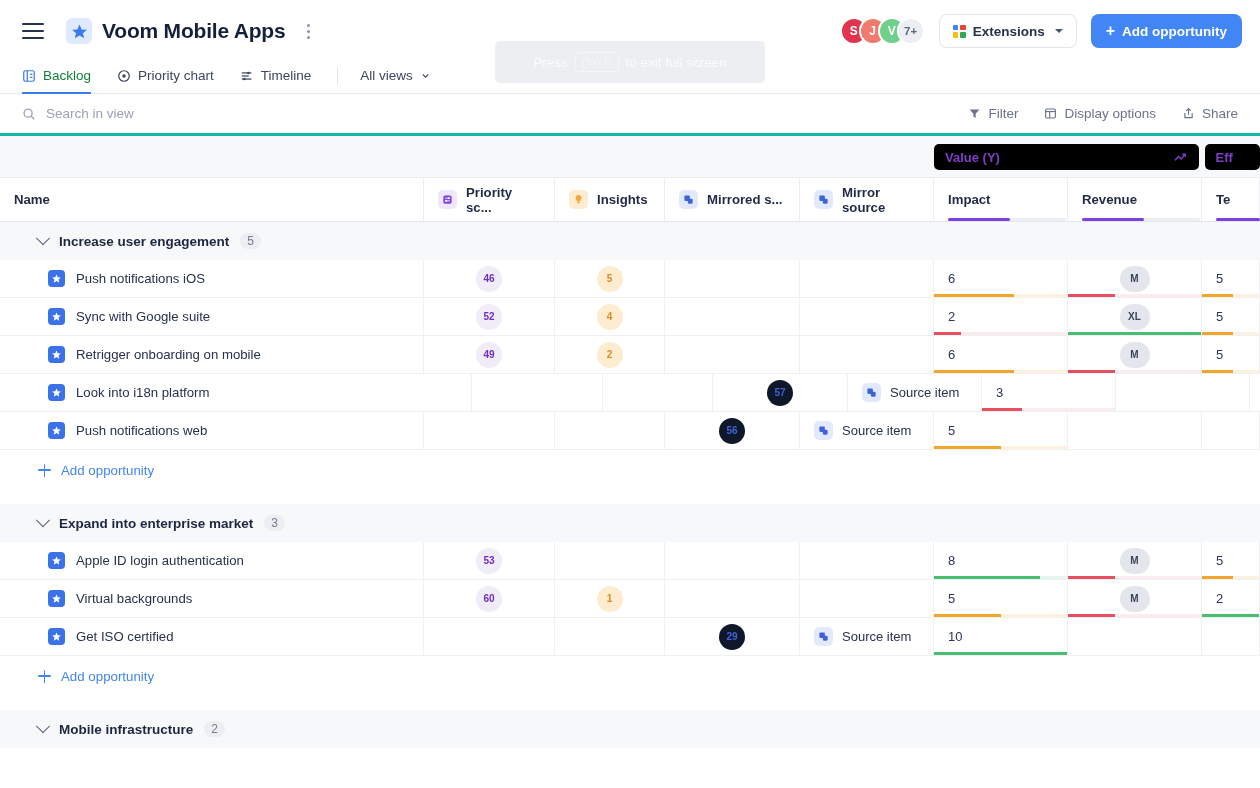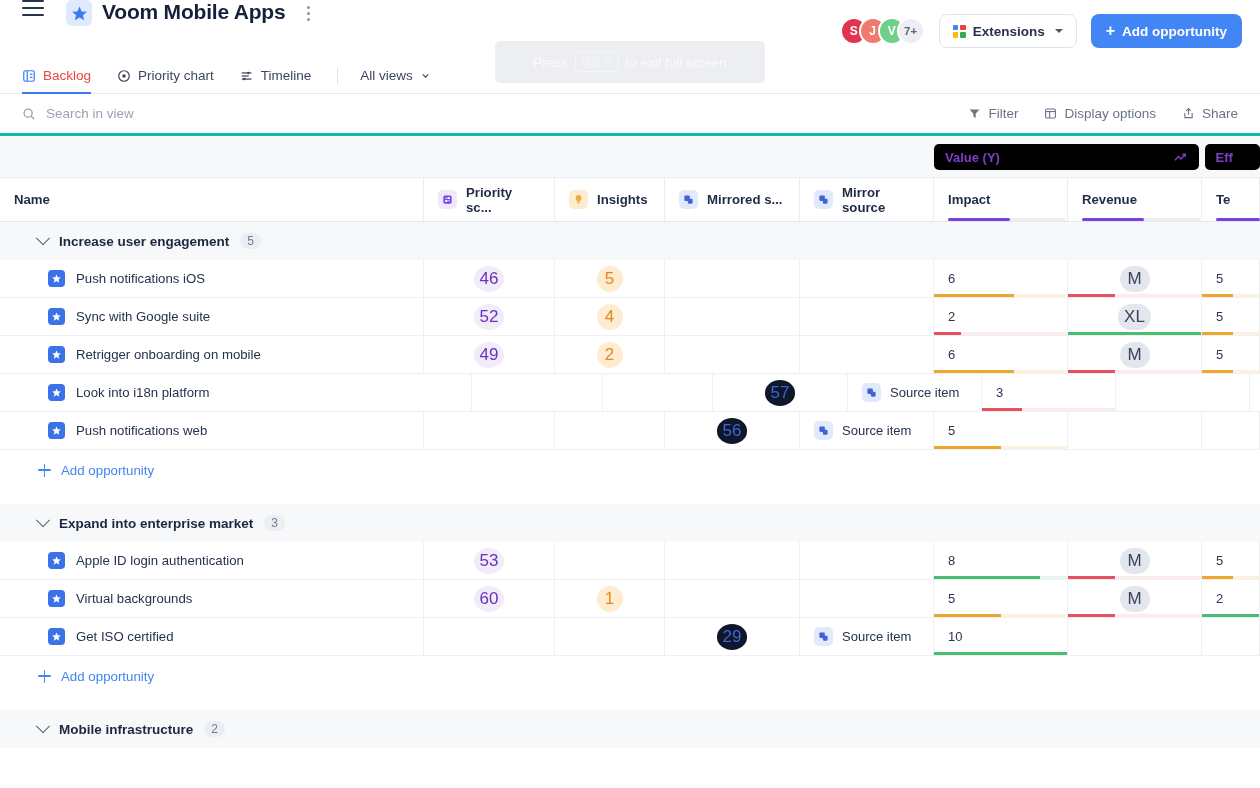--- a/index.html
+++ b/index.html
@@ -7,21 +7,21 @@
     width: 1260px; height: 788px;
     font-family: "Liberation Sans", sans-serif;
     background: #ffffff;
     color: #1f2b45;
     overflow: hidden;
   }
   #app { position: relative; width: 1260px; height: 788px; }
 
   
   .topbar {
-    height: 62px; display: flex; 
+    height: 62px; display: flex; align-items: center;
     padding: 0 18px 0 22px; background: #fff; position: relative;
   }
   .hamburger { width: 22px; height: 16px; display: flex; flex-direction: column;
                justify-content: space-between; cursor: pointer; margin-right: 22px; }
   .hamburger span { display: block; height: 2px; background: #26334d; border-radius: 1px; }
   .star-badge {
     width: 26px; height: 26px; border-radius: 6px; background: #dfeaff;
     display: flex; align-items: center; justify-content: center; margin-right: 10px;
   }
   .star-badge svg { width: 17px; height: 17px; }
@@ -55,21 +55,21 @@
     justify-content: center; gap: 7px; font-size: 13.5px; color: #fbfbfc; z-index: 30;
   }
   .fs-key { border: 1px solid #f4f5f6; border-radius: 4px; padding: 2px 6px; font-size: 12.5px; color: #f4f5f6; }
 
   
   .tabs { height: 32px; display: flex; align-items: flex-end; padding: 0 22px;
           border-bottom: 1px solid #e7eaef; gap: 0; }
   .tab { display: flex; align-items: center; gap: 7px; font-size: 13.5px; color: #3c465e;
          padding: 0 0 9px 0; margin-right: 26px; cursor: pointer; border-bottom: 2px solid transparent;
          position: relative; top: 1px; }
-  .tab.active { color: #ef4444; border-bottom-color: #3b7bf0; font-weight: 500; }
+  .tab.active { color: #15803d; border-bottom-color: #3b7bf0; font-weight: 500; }
   .tab svg { display: block; }
   .tab-sep { width: 1px; height: 16px; background: #dfe3ea; margin: 0 22px 9px 0; }
 
   
   .actionrow { height: 42px; display: flex; align-items: center; padding: 0 22px;
                border-bottom: 3px solid #14b8a6; background: #fff; }
   .searchbox { display: flex; align-items: center; gap: 10px; flex: 1; }
   .searchbox input { border: none; outline: none; font-size: 13.5px; color: #27324a;
                      font-family: "Liberation Sans", sans-serif; width: 320px; background: transparent; }
   .searchbox input::placeholder { color: #9aa2b2; }
@@ -108,21 +108,21 @@
   .cell { flex: none; border-right: 1px solid #eef0f4; position: relative;
           display: flex; align-items: center; padding: 0 14px; font-size: 13px; color: #2b3754; }
   .cell.center { justify-content: center; padding: 0; }
   .cell.namecell { padding-left: 48px; gap: 11px; border-right: 1px solid #eef0f4; }
   .row-star { width: 17px; height: 17px; border-radius: 4px; background: #3b72e8;
               display: flex; align-items: center; justify-content: center; flex: none; }
   .row-star svg { width: 11px; height: 11px; }
   .row-name { font-size: 13.2px; color: #25314d; }
 
   .pill { min-width: 26px; height: 26px; padding: 0 6px; border-radius: 50%; display: flex;
-          align-items: center; justify-content: center; font-size: 17px; font-weight: 400; }
+          align-items: center; justify-content: center; font-size: 10px; font-weight: 700; }
   .pill-score { background: #f0ecf8; color: #6f2fc0; }
   .pill-ins { background: #fdecd0; color: #e08a22; }
   .pill-mir { background: #0f172a; color: #3f63d6; }
   .pill-size { background: #e3e6ec; color: #39435c; border-radius: 13px; min-width: 30px; }
 
   .srcitem { display: flex; align-items: center; gap: 9px; font-size: 13px; color: #25314d; }
 
   .bar-bg { position: absolute; left: 0; bottom: 0; height: 3px; width: 100%; }
   .bar-fg { position: absolute; left: 0; bottom: 0; height: 3px; }
 

